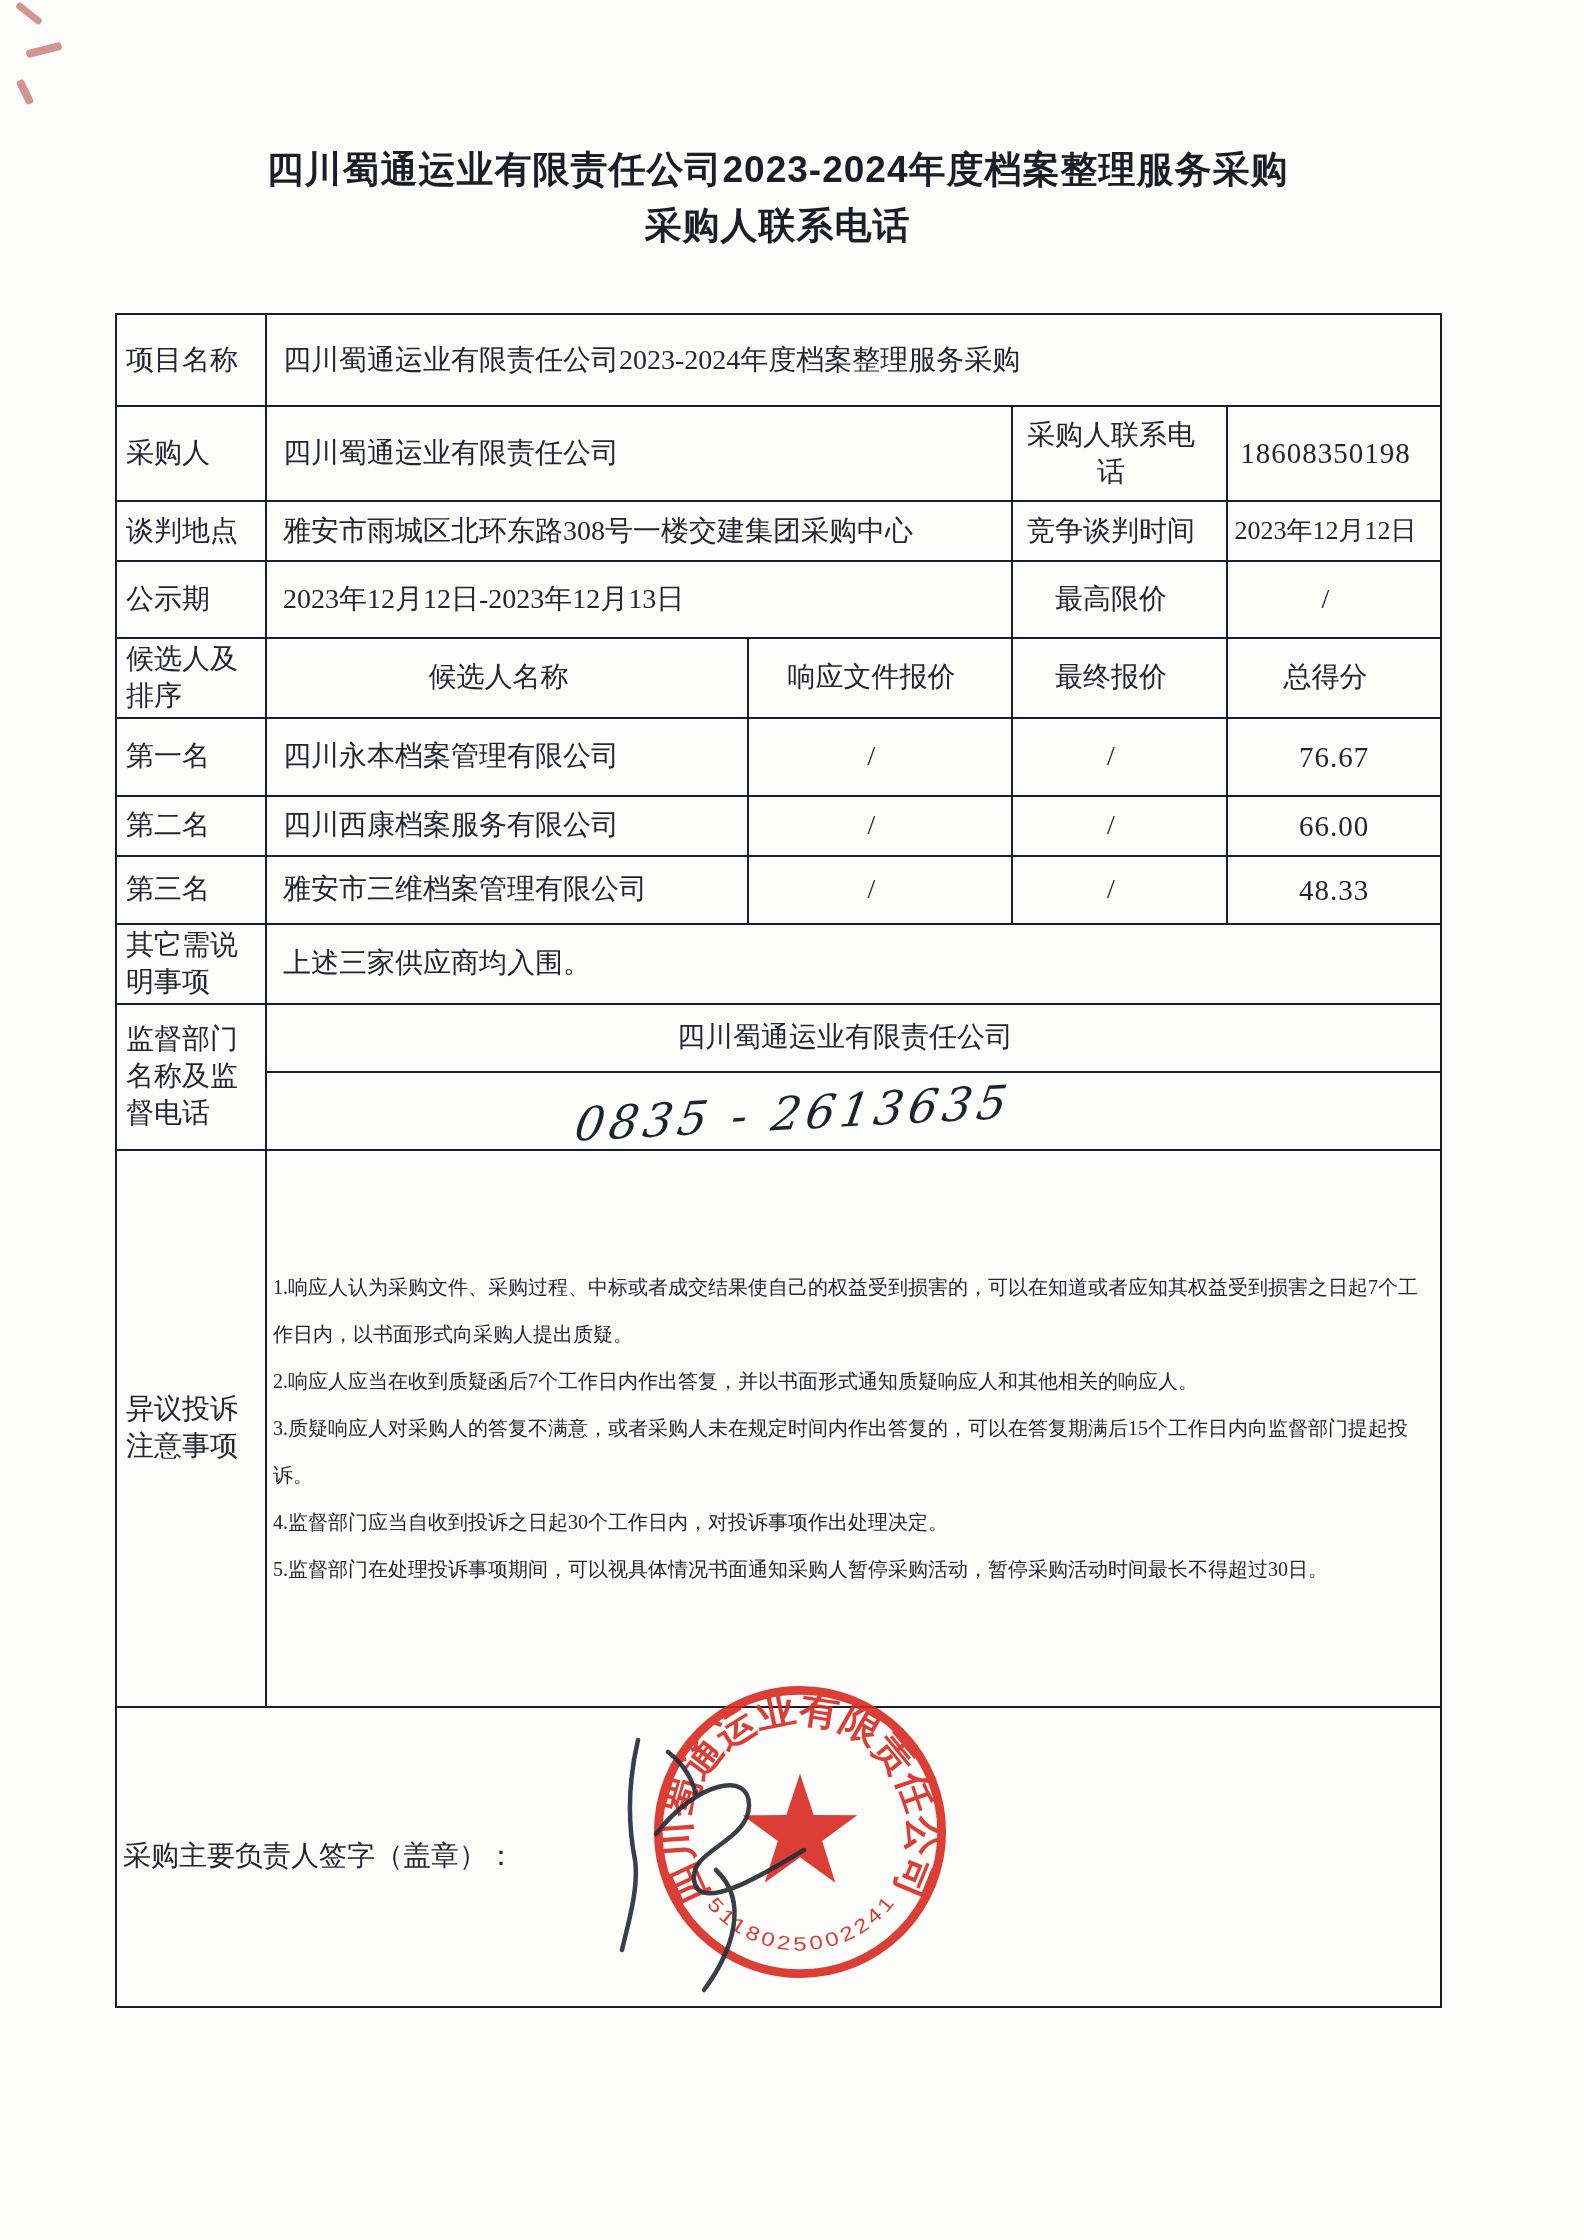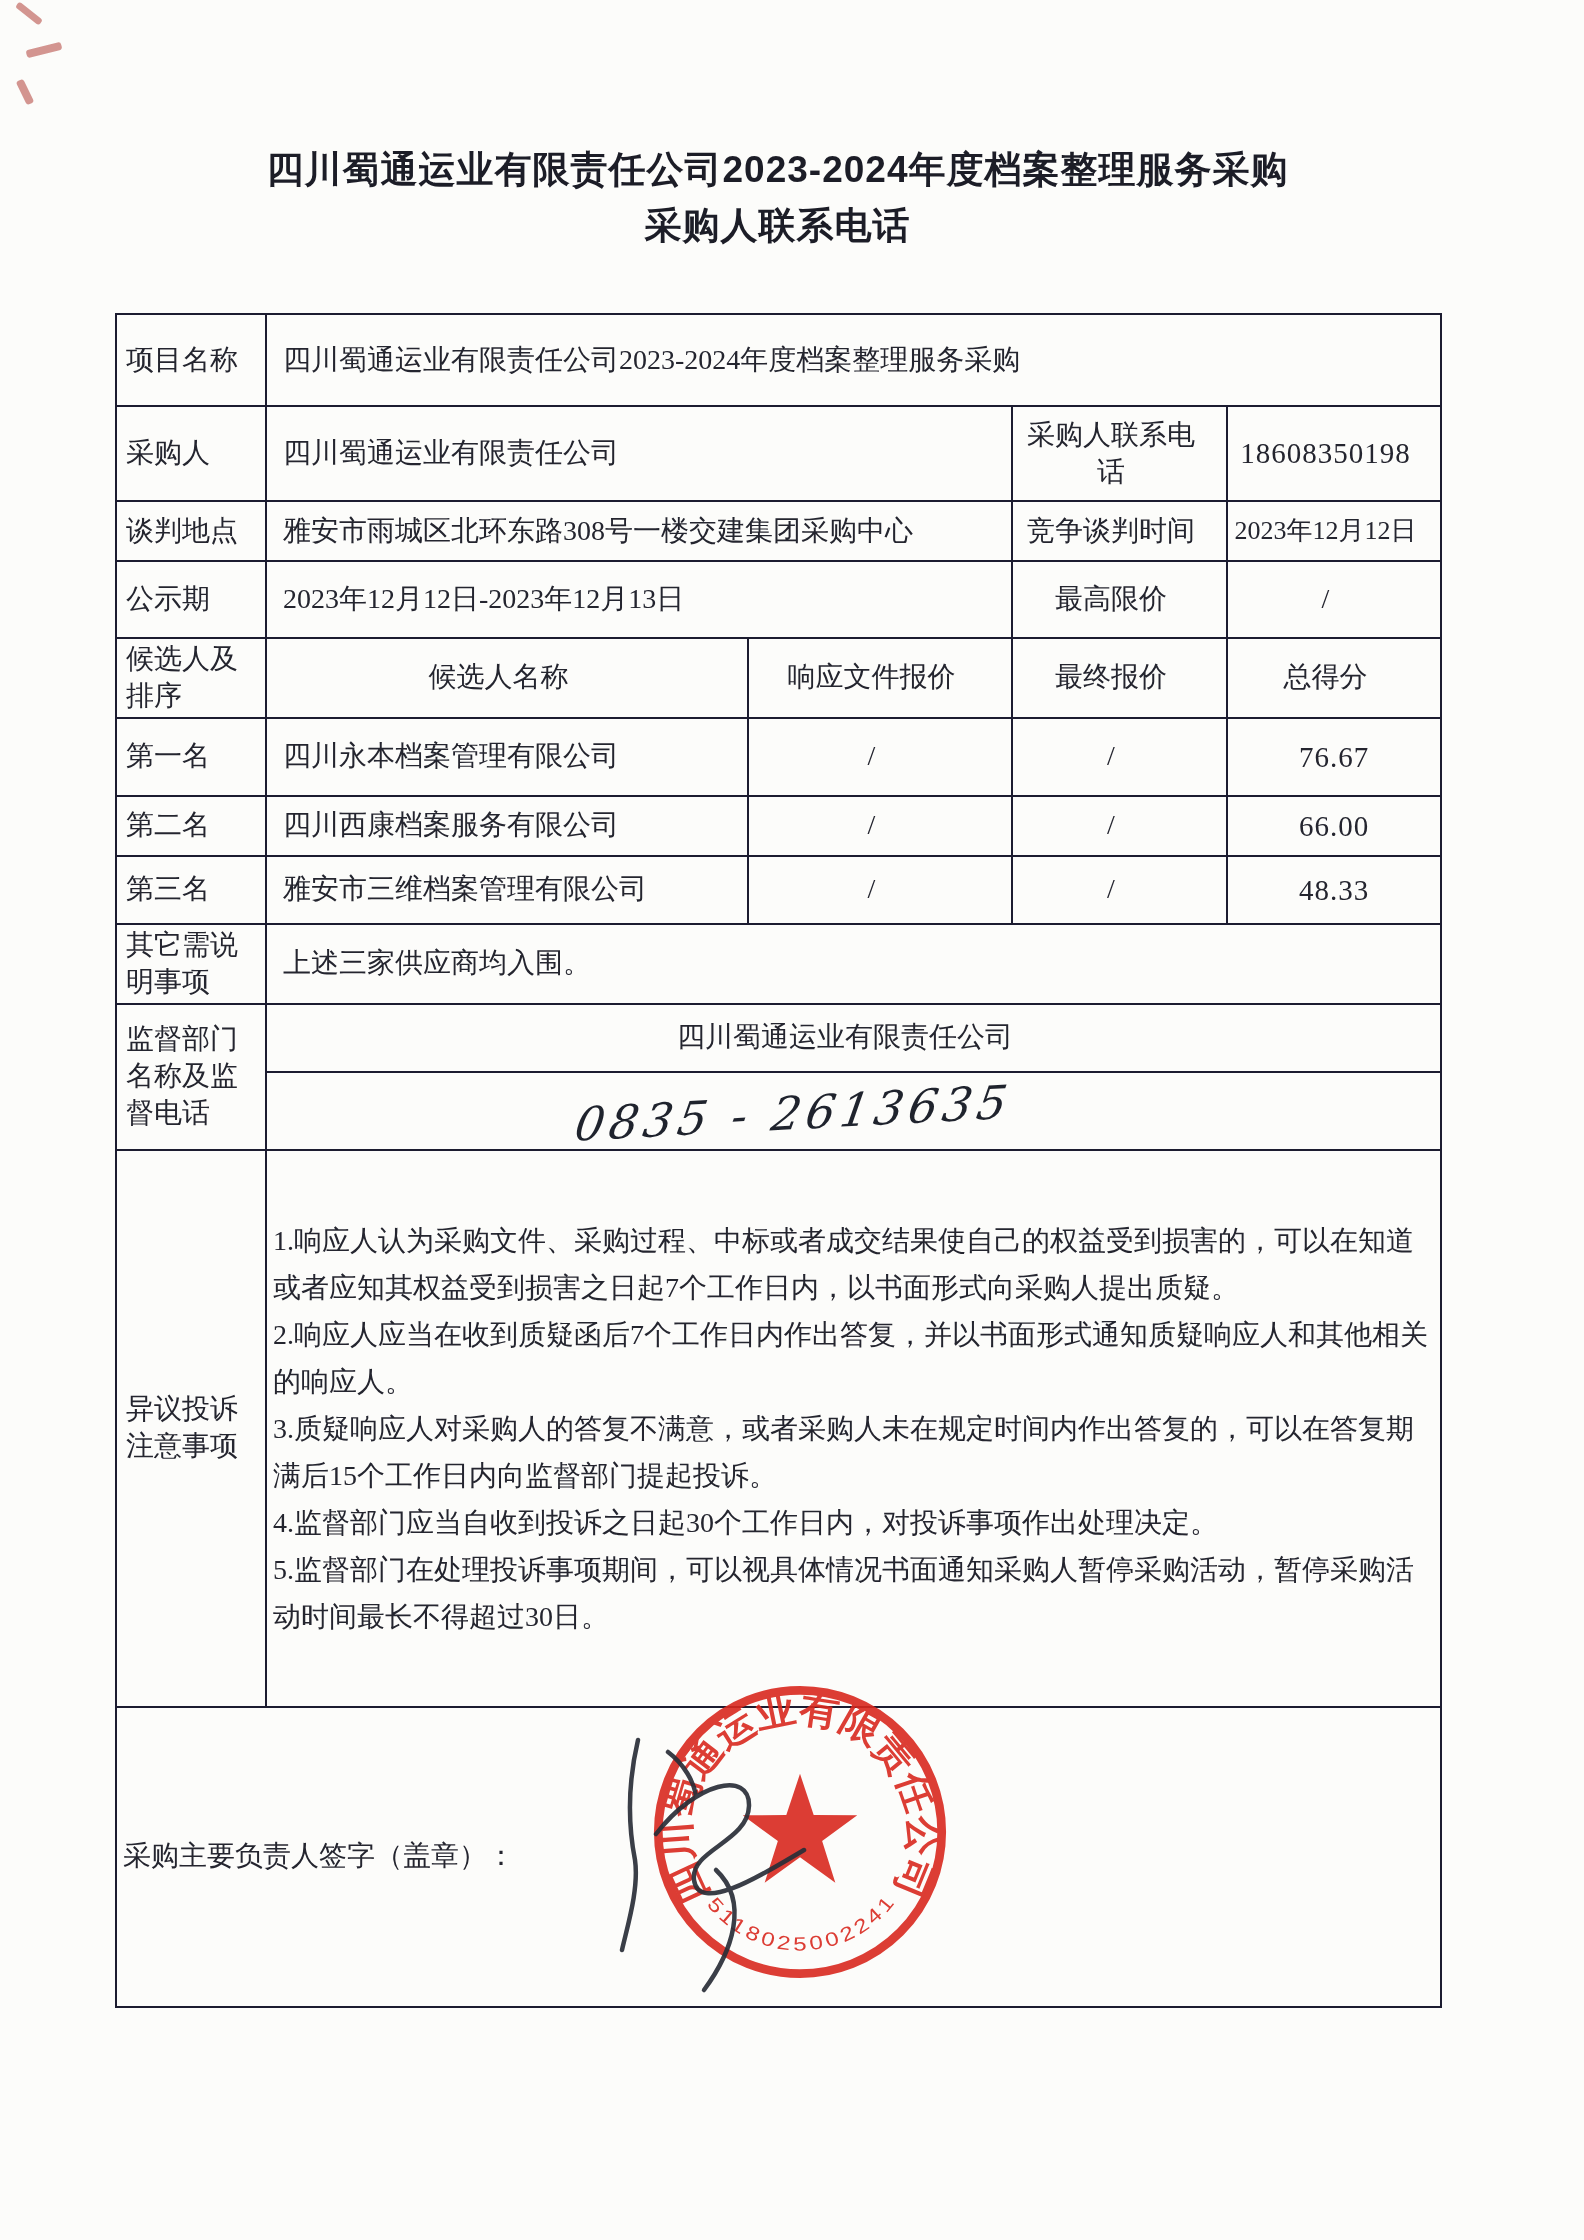--- a/index.html
+++ b/index.html
@@ -47,21 +47,21 @@
   }
   .doc-table td.lbl{padding-left:9px;padding-right:22px;}
   .doc-table td.val{padding-left:16px;}
   .doc-table td.ctr{text-align:center;padding-left:4px;padding-right:21px;}
   .doc-table td.num{text-align:center;font-size:29px;letter-spacing:1px;}
   .doc-table td.sm{font-size:26px;}
   .h92{height:92px}.h95{height:95px}.h80{height:60px}.h77{height:77px}.h75{height:75px}
   .h78{height:78px}.h82{height:68px}.h557{height:557px}.h240{height:300px}
 
   .notice-cell{padding:10px 14px 10px 16px;}
-  .notice-item{line-height:47px;font-size:28px;}
+  .notice-item{line-height:47px;font-size:20px;}
 
   .hand-phone{
     display:inline-block;
     font-family:"DejaVu Serif","Liberation Serif",serif;
     font-style:italic;
     font-size:46px;
     letter-spacing:5px;
     color:#1f232d;
     transform:rotate(-3deg) skewX(-12deg) translateX(-60px);
   }

